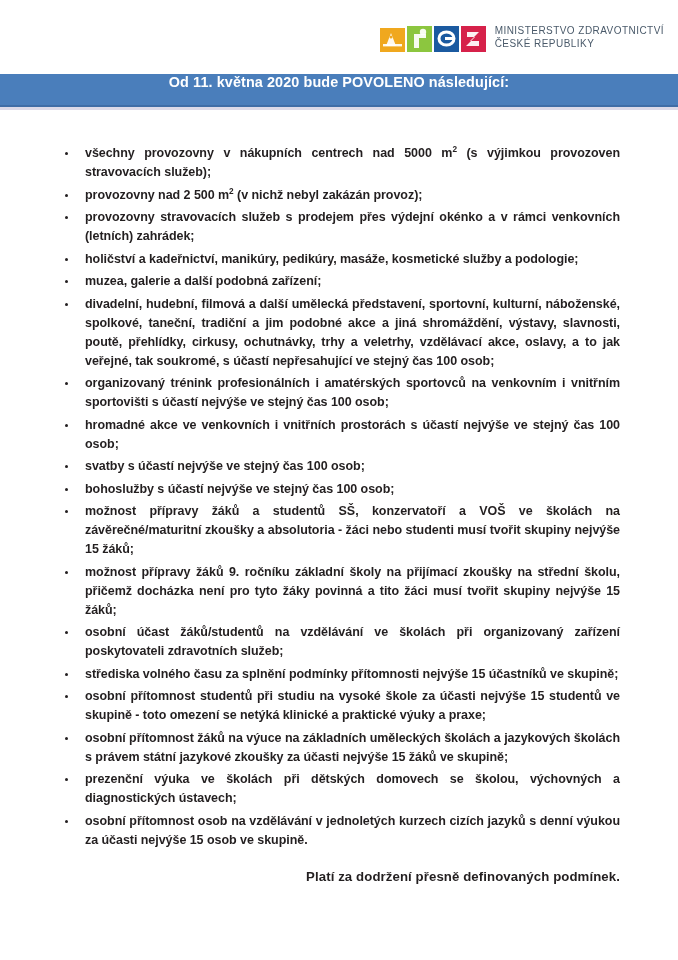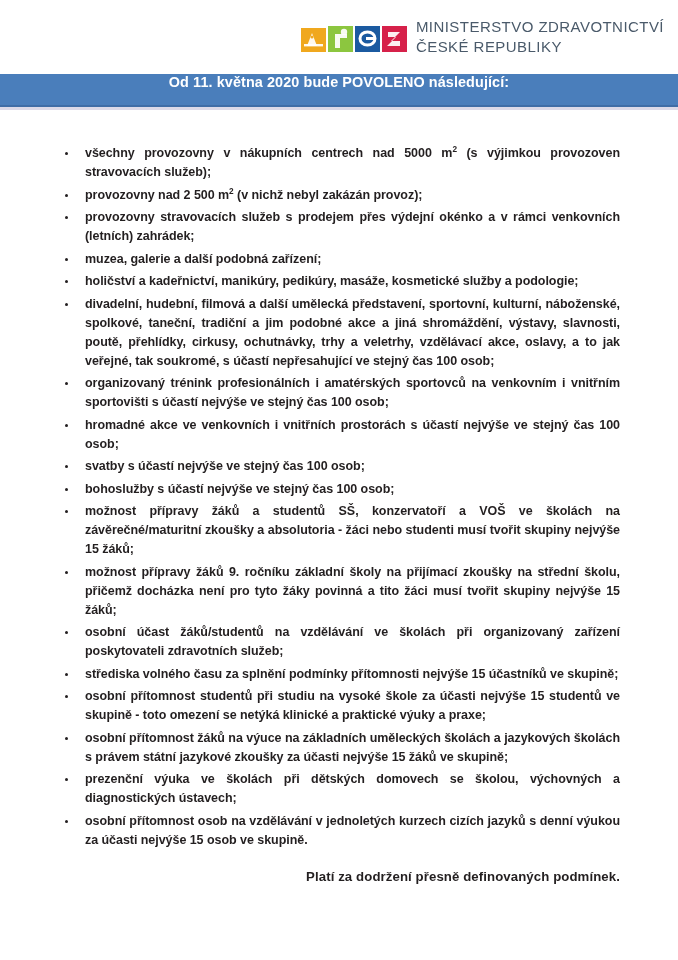--- a/index.html
+++ b/index.html
@@ -40,21 +40,21 @@
   .mark {
     width: 25px;
     height: 28px;
     position: relative;
     overflow: hidden;
   }
   .mark svg { display: block; }
 
   .logo-text {
     line-height: 1.32;
-    font-size: 15px;
+    font-size: 10px;
     letter-spacing: 0.45px;
     color: #4a5a6a;
     font-family: "Liberation Sans", sans-serif;
     white-space: nowrap;
   }
   .logo-text div { display: block; }
 
   
   .banner {
     background: #4a7ebb;
@@ -175,22 +175,22 @@
 <div class="banner">
   <div class="banner-title">Od 11. května 2020 bude POVOLENO následující:</div>
 </div>
 <div class="banner-underline"></div>
 
 <div class="content">
   <ul class="rules">
       <li>všechny provozovny v nákupních centrech nad 5000 m<sup>2</sup> (s výjimkou provozoven stravovacích služeb);</li>
       <li>provozovny nad 2 500 m<sup>2</sup> (v nichž nebyl zakázán provoz);</li>
       <li>provozovny stravovacích služeb s prodejem přes výdejní okénko a v rámci venkovních (letních) zahrádek;</li>
+      <li>holičství a kadeřnictví, manikúry, pedikúry, masáže, kosmetické služby a podologie;</li>
       <li>muzea, galerie a další podobná zařízení;</li>
-      <li>holičství a kadeřnictví, manikúry, pedikúry, masáže, kosmetické služby a podologie;</li>
       <li>divadelní, hudební, filmová a další umělecká představení, sportovní, kulturní, náboženské, spolkové, taneční, tradiční a jim podobné akce a jiná shromáždění, výstavy, slavnosti, poutě, přehlídky, cirkusy, ochutnávky, trhy a veletrhy, vzdělávací akce, oslavy, a to jak veřejné, tak soukromé, s účastí nepřesahující ve stejný čas 100 osob;</li>
       <li>organizovaný trénink profesionálních i amatérských sportovců na venkovním i vnitřním sportovišti s účastí nejvýše ve stejný čas 100 osob;</li>
       <li>hromadné akce ve venkovních i vnitřních prostorách s účastí nejvýše ve stejný čas 100 osob;</li>
       <li>svatby s účastí nejvýše ve stejný čas 100 osob;</li>
       <li>bohoslužby s účastí nejvýše ve stejný čas 100 osob;</li>
       <li>možnost přípravy žáků a studentů SŠ, konzervatoří a VOŠ ve školách na závěrečné/maturitní zkoušky a absolutoria - žáci nebo studenti musí tvořit skupiny nejvýše 15 žáků;</li>
       <li>možnost přípravy žáků 9. ročníku základní školy na přijímací zkoušky na střední školu, přičemž docházka není pro tyto žáky povinná a tito žáci musí tvořit skupiny nejvýše 15 žáků;</li>
       <li>osobní účast žáků/studentů na vzdělávání ve školách při organizovaný zařízení poskytovateli zdravotních služeb;</li>
       <li>střediska volného času za splnění podmínky přítomnosti nejvýše 15 účastníků ve skupině;</li>
       <li>osobní přítomnost studentů při studiu na vysoké škole za účasti nejvýše 15 studentů ve skupině - toto omezení se netýká klinické a praktické výuky a praxe;</li>

